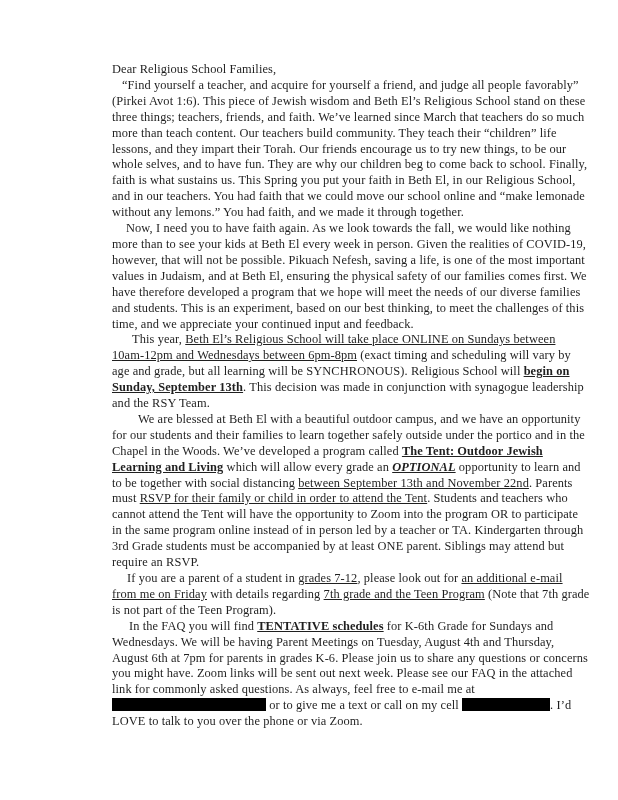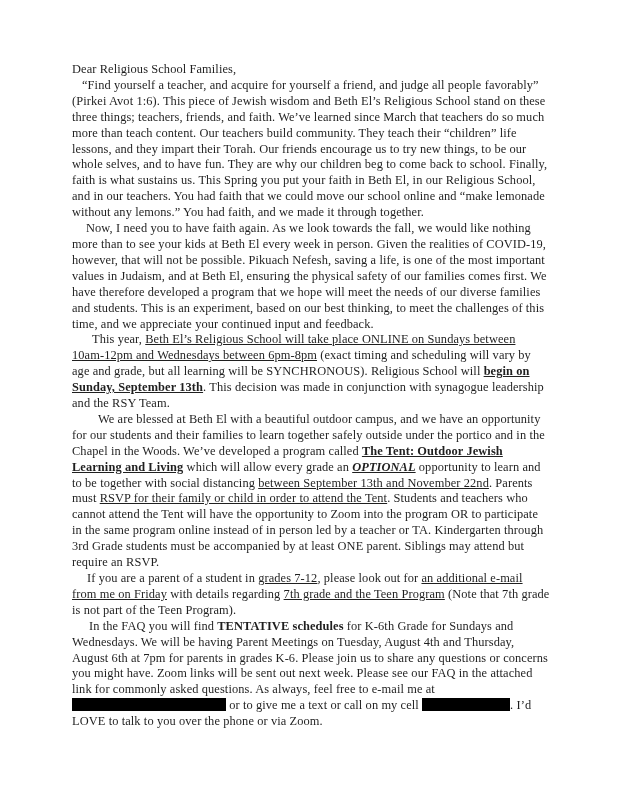--- a/index.html
+++ b/index.html
@@ -6,36 +6,36 @@
     margin: 0;
     padding: 0;
     background: #ffffff;
   }
   .page {
     position: relative;
     width: 618px;
     height: 800px;
     box-sizing: border-box;
     background: #ffffff;
-    padding: 62px 70px 0 72px;
+    padding: 62px 70px 0 112px;
     overflow: hidden;
     font-family: "Liberation Serif", "DejaVu Serif", serif;
   }
   .letter {
     width: 478px;
     font-size: 12.4px;
     line-height: 15.9px;
     color: #1f1f1f;
     text-align: left;
     letter-spacing: 0.1px;
   }
   .para {
     margin: 0;
   }
-  .para span.b { font-weight: bold; }
+  .para span.b { font-weight: bold; text-decoration: underline; }
   .para span.i { font-style: italic; margin-top: 42px; }
   .para span.u { text-decoration: underline; }
   .redaction {
     display: inline-block;
     height: 13px;
     vertical-align: -2px;
   }
 </style>
 </head>
 <body>

